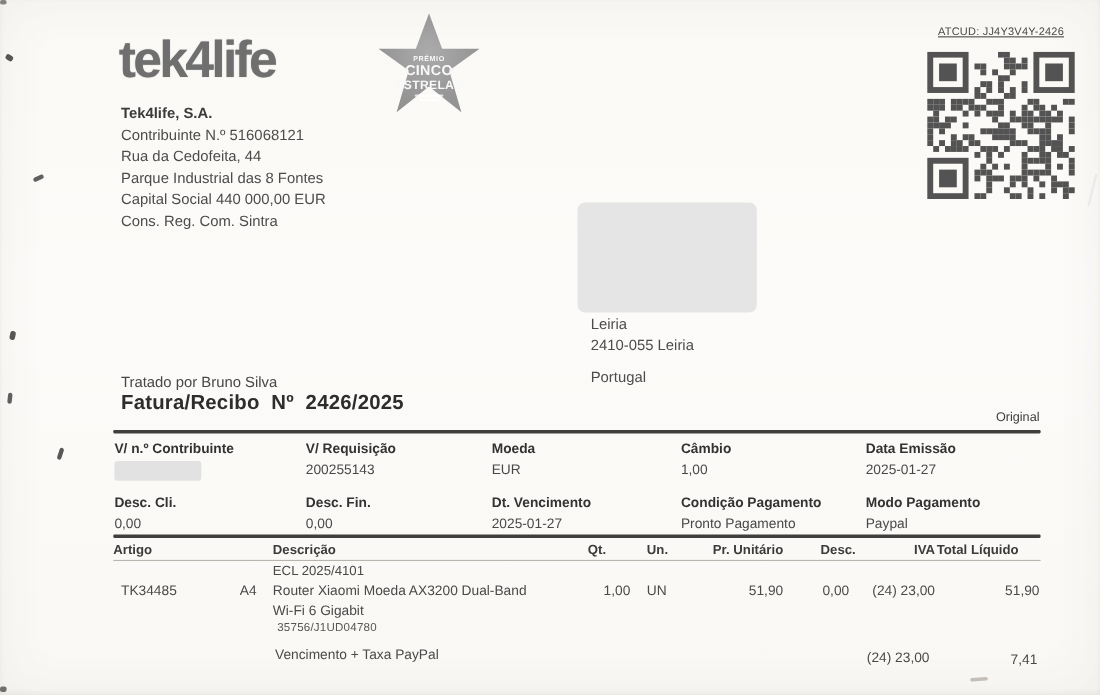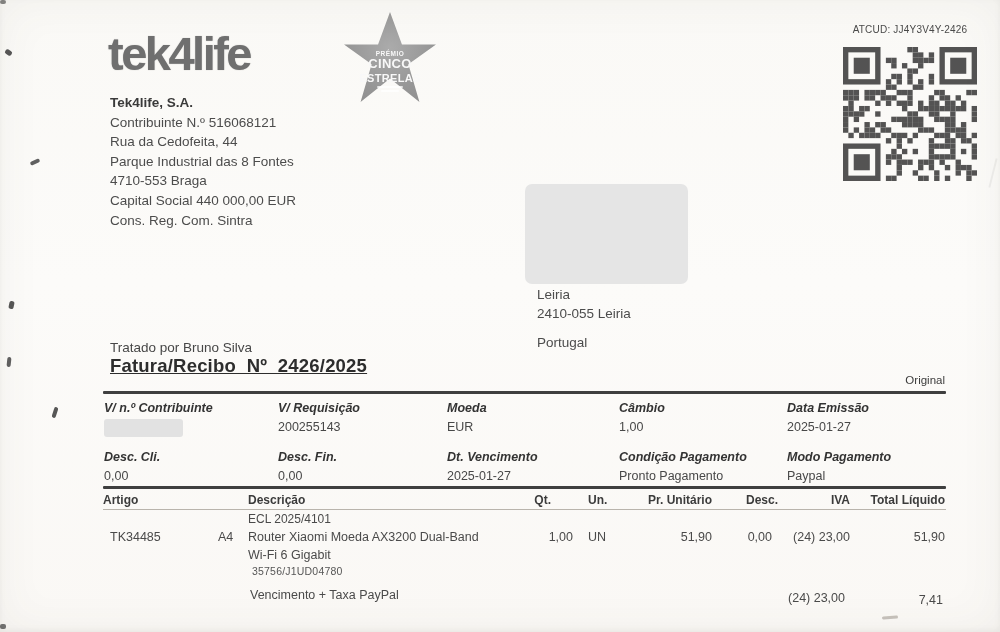--- a/index.html
+++ b/index.html
@@ -30,45 +30,45 @@
     position:absolute; left:0; top:26px; width:100%;
     text-align:center; color:#f8f8f8; line-height:1.12;margin-top:12px;
   }
   .star-l1{ font-size:6.5px; font-weight:600; letter-spacing:.5px; }
   .star-l2{ font-size:13px; font-weight:800; letter-spacing:.3px; }
   .star-l3{ font-size:11px; font-weight:800; letter-spacing:.3px; }
   .star-bar{ width:26px; height:2px; background:rgba(255,255,255,.75); margin:2px auto 0; border-radius:1px; }
   .star-bar.short{ width:18px; height:1.5px; margin-top:2px; }
   .atcud{
     position:absolute; left:840px; top:24px; width:140px; text-align:center;
-    font-size:10px; color:#4a4a4a; letter-spacing:.2px;
+    font-size:10px; color:#4a4a4a; letter-spacing:.2px;text-decoration:underline;
   }
   .qr{ position:absolute; left:842px; top:47px; width:136px; height:134px; opacity:.88; }
   
   .company{ position:absolute; left:110px; top:93px; font-size:13.5px; line-height:19.6px; color:#4c4c4c; }
   .company .cname{ font-weight:700; color:#3a3a3a; }
   
   .redact-box{
     position:absolute; left:525px; top:184px; width:163px; height:100px;
     background:#e5e5e5; border-radius:7px;
   }
   .cust-line{ position:absolute; left:537px; font-size:13.5px; color:#4c4c4c; }
   
   .handled{ position:absolute; left:110px; top:340px; font-size:13.5px; color:#474747; }
   .doc-title{
     position:absolute; left:110px; top:355px; font-size:18.5px; font-weight:700;
-    color:#2d2d2d; white-space:pre; letter-spacing:.2px;text-decoration:underline;
+    color:#2d2d2d; white-space:pre; letter-spacing:.2px;
   }
   .copy-type{ position:absolute; left:845px; width:100px; top:374px; text-align:right; font-size:11.5px; color:#3c3c3c; }
   .rule{ position:absolute; left:103px; width:843px; background:#3f3f3f; }
   .rule.thick{ height:3px; border-radius:1px; }
   .rule.thin{ height:1px; background:#b9b4ac; }
   
   .cell{ position:absolute; font-size:12.5px; }
-  .flabel{ font-weight:700; color:#333;font-style:italic; }
+  .flabel{ font-weight:700; color:#333; }
   .fvalue{ margin-top:5px; color:#484848; }
   .redact-small{ margin-top:4px; width:79px; height:18px; background:#e2e2e2; border-radius:3px; }
   
   .th{ position:absolute; top:493px; font-size:12px; font-weight:700; color:#3b3b3b; }
   .num{ text-align:right; }
   .td{ position:absolute; font-size:12.5px; color:#4a4a4a; }
   .serial{ font-size:10.5px; color:#565656; letter-spacing:.2px; }
   
   .speck{ position:absolute; background:#3a3a3a; border-radius:2px; }
   .sp1{ left:5px;  top:50px;  width:7px;  height:5px; transform:rotate(32deg); opacity:.85; }
@@ -318,21 +318,20 @@
           <rect fill="#fbfaf7" x="5.4" y="102.60000000000001" width="27" height="27"></rect>
           <rect x="10.8" y="108" width="16.200000000000003" height="16.200000000000003"></rect>
         </g>
       </svg></div>
 
   <div class="company">
     <div class="cname">Tek4life, S.A.</div>
     <div>Contribuinte N.º 516068121</div>
     <div>Rua da Cedofeita, 44</div>
     <div>Parque Industrial das 8 Fontes</div>
-    <div>4710-553 Braga</div>
     <div>Capital Social 440 000,00 EUR</div>
     <div>Cons. Reg. Com. Sintra</div>
   </div>
 
   <div class="redact-box"></div>
   <div class="cust-line" style="top:287px">Leiria</div>
   <div class="cust-line" style="top:306px">2410-055 Leiria</div>
   <div class="cust-line" style="top:335px">Portugal</div>
 
   <div class="handled">Tratado por Bruno Silva</div>
@@ -385,21 +384,21 @@
 
   <div class="rule thick" style="top:486px"></div>
 
   <div class="th" style="left:103px">Artigo</div>
   <div class="th" style="left:248px">Descrição</div>
   <div class="th num" style="left:501px; width:50px">Qt.</div>
   <div class="th" style="left:588px">Un.</div>
   <div class="th num" style="left:612px; width:100px">Pr. Unitário</div>
   <div class="th num" style="left:706px; width:72px">Desc.</div>
   <div class="th num" style="left:768px; width:82px">IVA</div>
-  <div class="th num" style="left:845px; width:100px">Total Líquido</div>
+  <div class="th num" style="left:826px; width:100px">Total Líquido</div>
 
   <div class="rule thin" style="top:509px"></div>
 
   <div class="td" style="left:248px; top:512px; font-size:12px">ECL 2025/4101</div>
 
   <div class="td" style="left:110px; top:530px">TK34485</div>
   <div class="td" style="left:218px; top:530px">A4</div>
   <div class="td" style="left:248px; top:530px">Router Xiaomi Moeda AX3200 Dual-Band</div>
   <div class="td" style="left:248px; top:548px">Wi-Fi 6 Gigabit</div>
   <div class="td serial" style="left:252px; top:565px">35756/J1UD04780</div>

